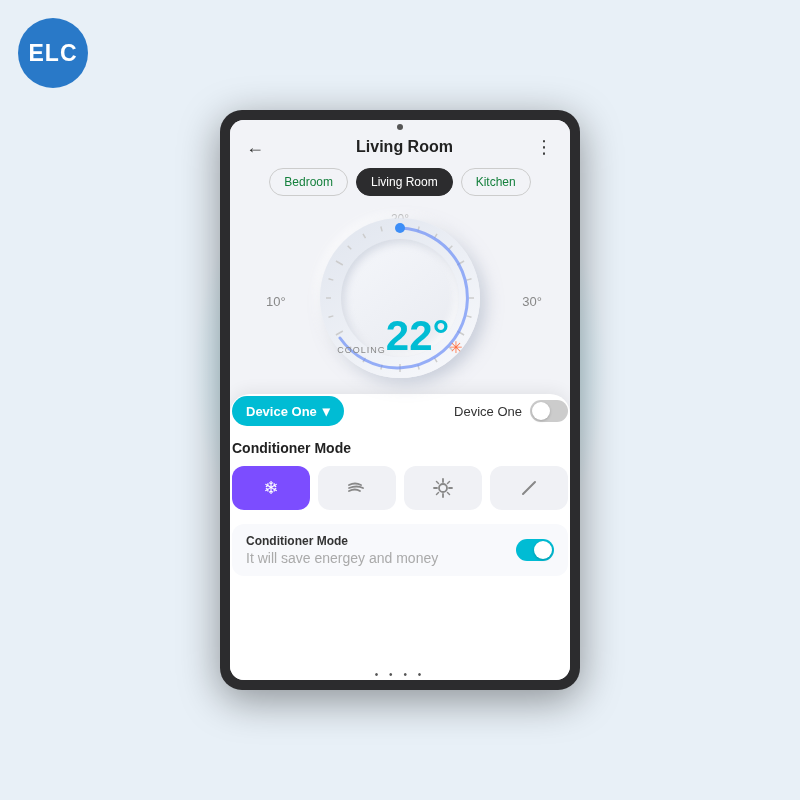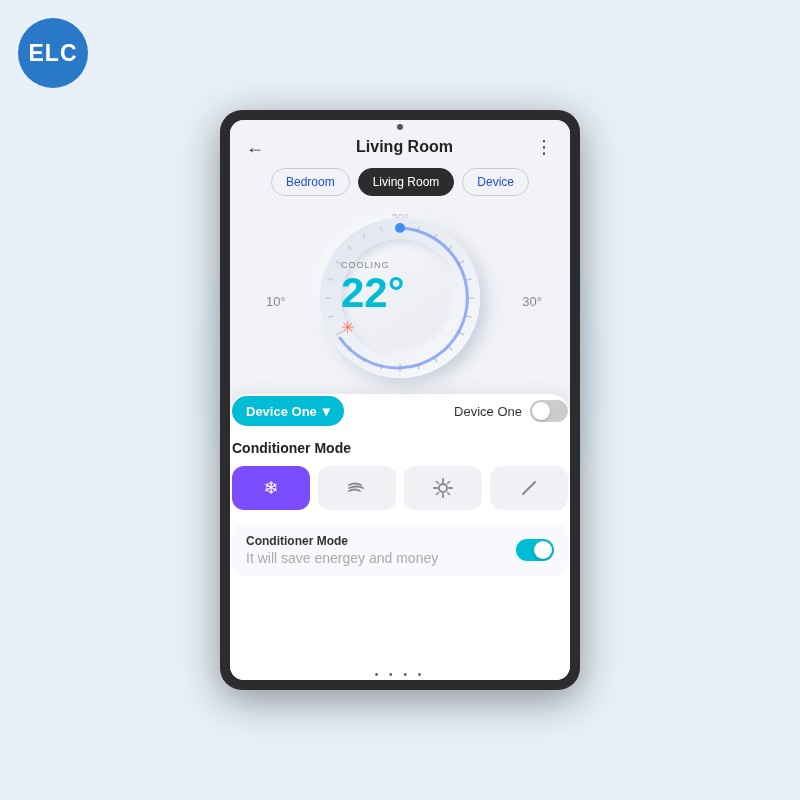--- a/index.html
+++ b/index.html
@@ -130,21 +130,21 @@
       gap: 8px;
       padding: 0 16px 12px;
       flex-shrink: 0;
     }
     .tab-btn {
       padding: 6px 14px;
       border-radius: 20px;
       border: 1.5px solid #ccc;
       background: transparent;
       font-size: 12px;
-      color: #1d4ed8;
+      color: #15803d;
       cursor: pointer;
     }
     .tab-btn.active {
       background: #2c2c2e;
       color: white;
       border-color: #2c2c2e;
     }
 
     
     .dial-area {
@@ -195,22 +195,22 @@
       position: relative;
     }
 
     .dial-inner {
       width: 118px;
       height: 118px;
       border-radius: 50%;
       background: linear-gradient(145deg, #f5f7fb, #e8eaf0);
       box-shadow: inset 3px 3px 8px rgba(160,170,190,0.4), inset -3px -3px 8px rgba(255,255,255,0.9);
       display: flex;
-      flex-direction: column;
-      align-items: flex-start;
+      flex-direction: row;
+      align-items: flex-end;
       justify-content: center;
       position: relative;
       z-index: 2;
     }
     .dial-mode-text {
       font-size: 9px;
       color: #888;
       letter-spacing: 1px;
       text-transform: uppercase;
       margin-bottom: 2px;
@@ -370,21 +370,21 @@
 
     <div class="app-header">
       <div class="back-btn">←</div>
       <div class="header-title">Living Room</div>
       <div class="more-btn">⋮</div>
     </div>
 
     <div class="room-tabs">
       <button class="tab-btn">Bedroom</button>
       <button class="tab-btn active">Living Room</button>
-      <button class="tab-btn">Device</button>
+      <button class="tab-btn">Kitchen</button>
     </div>
 
     <div class="dial-area">
       <div class="temp-label-top">20°</div>
       <div class="temp-label-left">10°</div>
       <div class="temp-label-right">30°</div>
 
       <div class="dial-outer">
 
         <svg class="arc-svg" viewBox="0 0 160 160">

